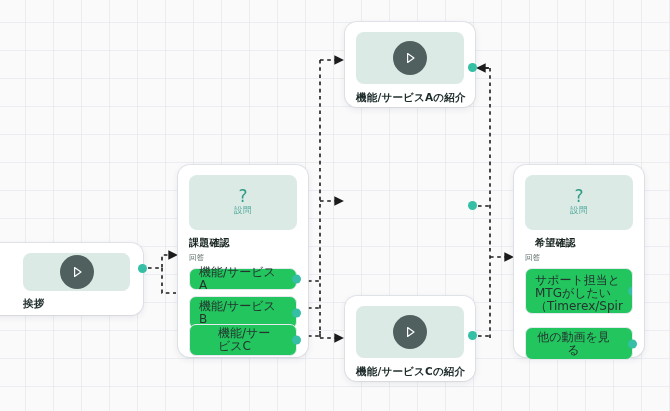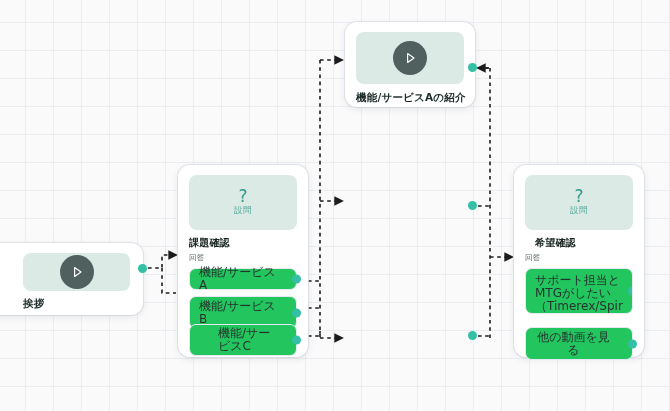--- a/index.html
+++ b/index.html
@@ -137,20 +137,30 @@
           <path d="M5.6 3.6 L12 8 L5.6 12.4 Z" fill="none" stroke="#ffffff" stroke-width="1.2" stroke-linejoin="round"></path>
         </svg>
       </span>
     </div>
     <div class="vidtitle" style="position:absolute;left:11px;top:69px;">機能/サービスAの紹介</div>
   </div>
   <span class="port" style="left:468px;top:63px;"></span>
 
   <span class="port" style="left:468px;top:201px;"></span>
 
+  <div class="node" style="left:345px;top:296px;width:130px;height:85px;">
+    <div class="thumb" style="position:absolute;left:11px;top:10px;width:108px;height:52px;">
+      <span class="play">
+        <svg width="16" height="16" viewBox="0 0 16 16">
+          <path d="M5.6 3.6 L12 8 L5.6 12.4 Z" fill="none" stroke="#ffffff" stroke-width="1.2" stroke-linejoin="round"></path>
+        </svg>
+      </span>
+    </div>
+    <div class="vidtitle" style="position:absolute;left:11px;top:69px;">機能/サービスCの紹介</div>
+  </div>
   <span class="port" style="left:468px;top:331px;"></span>
 
   <div class="node" style="left:514px;top:165px;width:130px;height:192px;">
     <div class="thumb" style="position:absolute;left:11px;top:10px;width:108px;height:55px;">
       <span class="qmark">?</span>
       <span class="qsub">設問</span>
     </div>
     <div class="qtitle" style="position:absolute;left:21px;top:71px;">希望確認</div>
     <div class="qlabel" style="position:absolute;left:11px;top:88px;">回答</div>
 

